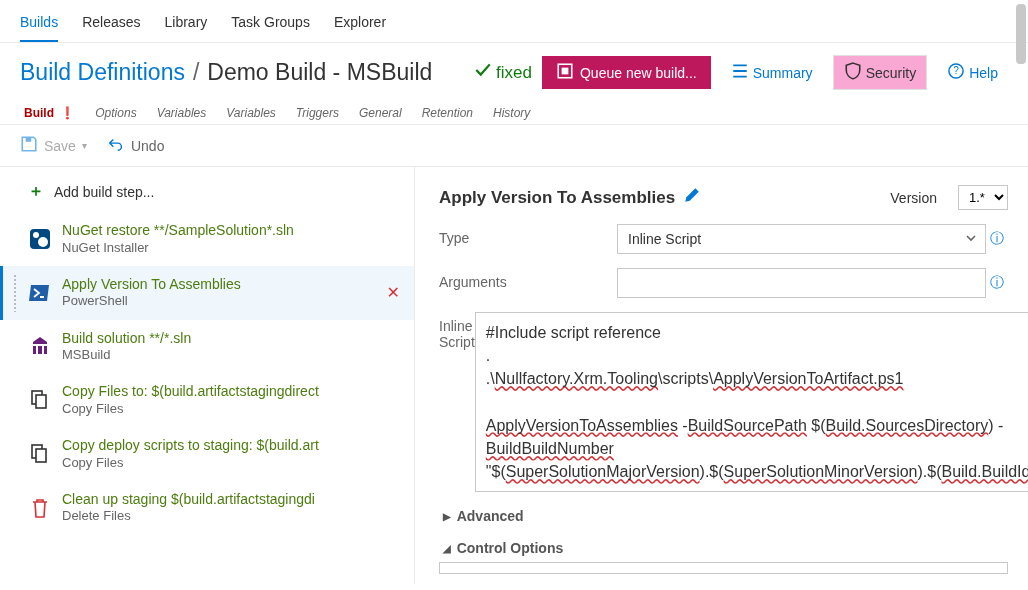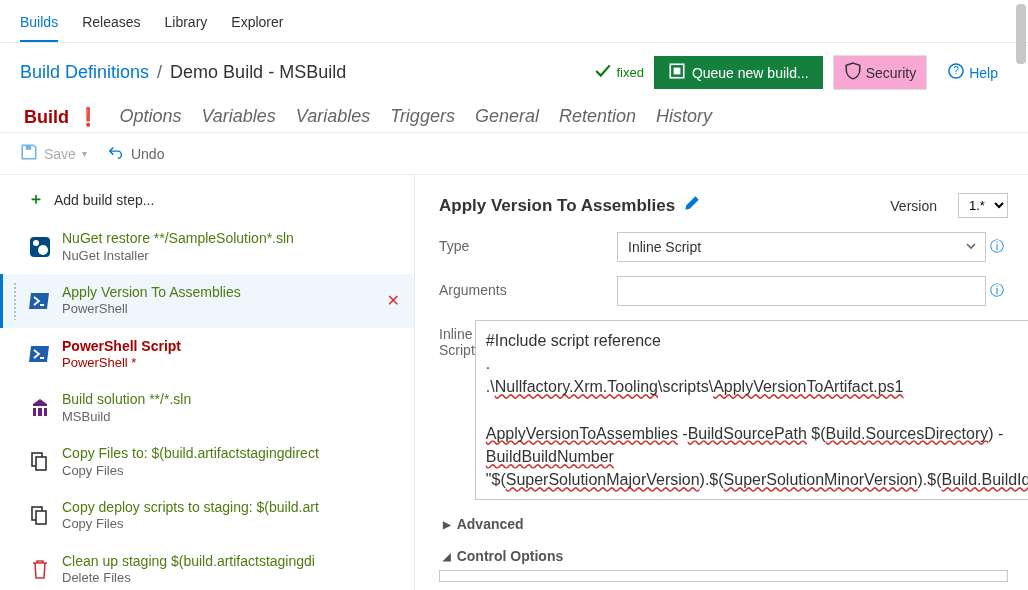--- a/index.html
+++ b/index.html
@@ -33,38 +33,38 @@
   }
 
   
   .header-row {
     display: flex;
     align-items: center;
     padding: 12px 20px;
     gap: 10px;
   }
   .breadcrumb {
-    font-size: 18px;
+    font-size: 23px;
     color: #0078d4;
     display: flex;
     align-items: baseline;
     gap: 8px;
     flex: 1;
   }
   .breadcrumb .sep { color: #666; }
   .breadcrumb .name { color: #333; }
   .status-fixed {
     display: flex;
     align-items: center;
     color: #107c10;
     gap: 4px;
-    font-size: 13px;
+    font-size: 17px;
   }
   .queue-btn {
-    background: #15803d;
+    background: #be185d;
     color: #fff;
     border: none;
     padding: 6px 14px;
     font-size: 14px;
     cursor: pointer;
     display: flex;
     align-items: center;
     gap: 6px;
   }
   .hdr-link {
@@ -79,21 +79,21 @@
     color: #333;
     background: #f9a8d4;
     border: 1px solid #e0e0e0;
   }
 
   
   .sub-tabs {
     display: flex;
     gap: 20px;
     padding: 4px 24px 4px 24px;
-    font-size: 18px;
+    font-size: 12px;
     color: #666;
     font-style: italic;
   }
   .sub-tabs .stab { cursor: pointer; }
   .sub-tabs .stab.active {
     color: #a80000;
     font-weight: 700;
     font-style: normal;
   }
   .sub-tabs .stab.active .bang { margin-left: 3px; }
@@ -282,20 +282,21 @@
   .ic24 { width: 24px; height: 24px; }
 
 </style>
 </head>
 <body>
 
 <div class="top-tabs">
   <div class="tab active">Builds</div>
   <div class="tab">Releases</div>
   <div class="tab">Library</div>
+  <div class="tab">Task Groups</div>
   <div class="tab">Explorer</div>
 </div>
 
 <div class="header-row">
   <div class="breadcrumb">
     <span>Build Definitions</span>
     <span class="sep">/</span>
     <span class="name">Demo Build - MSBuild</span>
   </div>
   <div class="status-fixed">
@@ -308,20 +309,28 @@
   </div>
   <button class="queue-btn">
     <span>
       <svg class="ic" viewBox="0 0 16 16">
           <rect x="2" y="2" width="12" height="12" fill="none" stroke="#fff" stroke-width="1.4"></rect>
           <rect x="5" y="5" width="6" height="6" fill="#fff"></rect>
         </svg>
     </span>
     <span>Queue new build...</span>
   </button>
+  <div class="hdr-link">
+    <span>
+      <svg class="ic" viewBox="0 0 16 16">
+          <path d="M2 3h12M2 8h12M2 13h12" stroke="#0078d4" stroke-width="1.6"></path>
+        </svg>
+    </span>
+    <span>Summary</span>
+  </div>
   <div class="hdr-link security">
     <span>
       <svg class="ic" viewBox="0 0 16 16">
           <path d="M8 1 L14 3 V7 C14 11 11 14 8 15 C5 14 2 11 2 7 V3 Z" fill="none" stroke="#333" stroke-width="1.4"></path>
         </svg>
     </span>
     <span>Security</span>
   </div>
   <div class="hdr-link">
     <span>
@@ -395,32 +404,20 @@
               <path d="M6 8 L11 12 L6 16 M12 16 H16" stroke="#fff" stroke-width="1.8" fill="none"></path>
             </svg>
         </span>
         <div class="txt">
           <div class="title">Apply Version To Assemblies</div>
           <div class="sub">PowerShell</div>
         </div>
         <span class="delete">✕</span>
       </div>
 
-      <div class="step error">
-        <span class="icon-slot">
-          <svg class="ic24" viewBox="0 0 24 24">
-              <path d="M3 4 H21 L19 20 H1 Z" fill="#205eaa"></path>
-              <path d="M6 8 L11 12 L6 16 M12 16 H16" stroke="#fff" stroke-width="1.8" fill="none"></path>
-            </svg>
-        </span>
-        <div class="txt">
-          <div class="title">PowerShell Script</div>
-          <div class="sub err">PowerShell *</div>
-        </div>
-      </div>
 
       <div class="step">
         <span class="icon-slot">
           <svg class="ic24" viewBox="0 0 24 24">
               <path d="M12 3 L5 8 V10 H19 V8 Z" fill="#68217a"></path>
               <rect x="5" y="12" width="14" height="8" fill="#68217a"></rect>
               <rect x="8" y="12" width="2" height="8" fill="#fff"></rect>
               <rect x="14" y="12" width="2" height="8" fill="#fff"></rect>
             </svg>
         </span>

